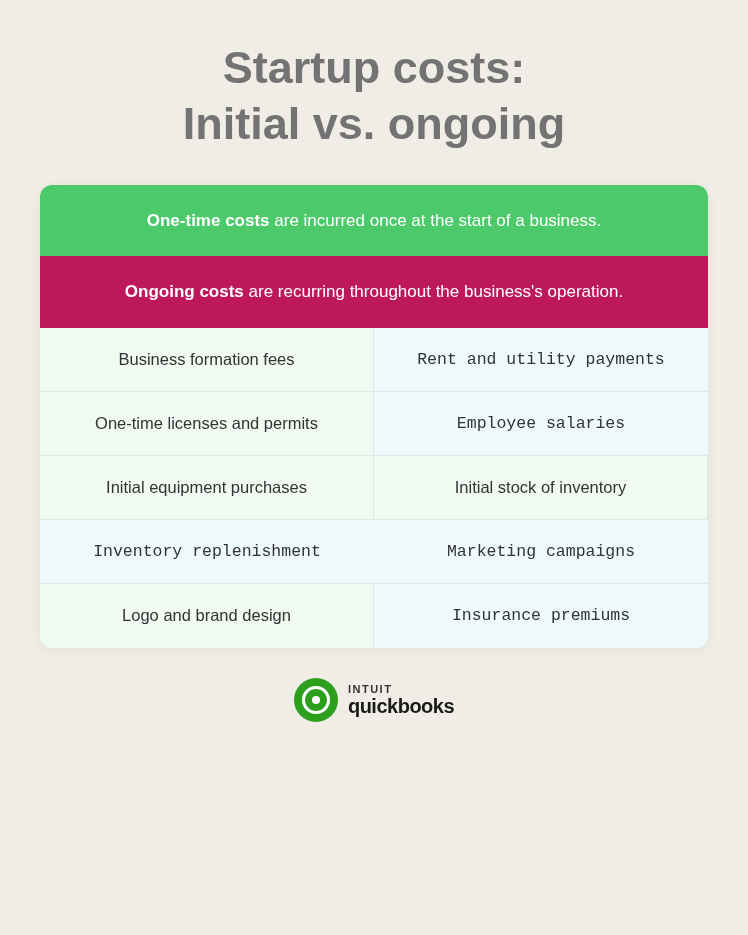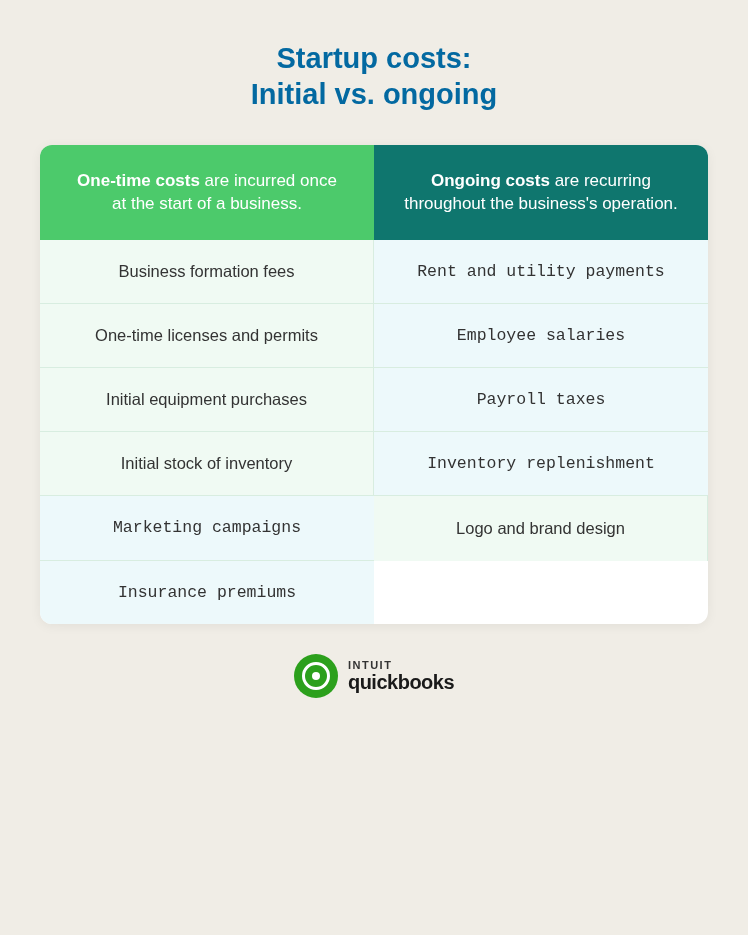--- a/index.html
+++ b/index.html
@@ -9,55 +9,55 @@
       min-height: 935px;
       background-color: #f0ede6;
       font-family: 'Arial', sans-serif;
       display: flex;
       flex-direction: column;
       align-items: center;
       padding: 40px 40px 30px;
     }
 
     .page-title {
-      font-size: 29px;
+      font-size: 45px;
       font-weight: 900;
       text-align: center;
-      color: #0369a1;
+      color: #737373;
       line-height: 1.25;
       margin-bottom: 32px;
     }
 
     .table-container {
       width: 100%;
       background: #fff;
       border-radius: 12px;
       overflow: hidden;
       box-shadow: 0 2px 12px rgba(0,0,0,0.06);
     }
 
     .table-header {
       display: grid;
-      grid-template-columns: 1fr 1fr;
+      grid-template-columns: 1fr;
     }
 
     .header-cell {
       padding: 24px 28px;
       text-align: center;
       font-size: 17px;
       line-height: 1.4;
       color: #fff;
     }
 
     .header-cell.green {
       background-color: #4cca6b;
     }
 
     .header-cell.teal {
-      background-color: #0f766e;
+      background-color: #be185d;
     }
 
     .header-cell strong {
       font-weight: 900;
     }
 
     .table-body {
       display: grid;
       grid-template-columns: 1fr 1fr;
     }
@@ -169,21 +169,20 @@
       <strong>Ongoing costs</strong><span> are recurring throughout the business's operation.</span>
     </div>
   </div>
 
   <div class="table-body" id="table-body">
   <div class="table-cell left-col">Business formation fees</div>
       <div class="table-cell right-col">Rent and utility payments</div>
       <div class="table-cell left-col">One-time licenses and permits</div>
       <div class="table-cell right-col">Employee salaries</div>
       <div class="table-cell left-col">Initial equipment purchases</div>
-      <div class="table-cell right-col">Payroll taxes</div>
       <div class="table-cell left-col">Initial stock of inventory</div>
       <div class="table-cell right-col">Inventory replenishment</div>
       <div class="table-cell right-col">Marketing campaigns</div>
       <div class="table-cell left-col">Logo and brand design</div>
       <div class="table-cell right-col">Insurance premiums</div>
     </div>
 </div>
 
 <div class="footer">
   <div class="qb-logo">

